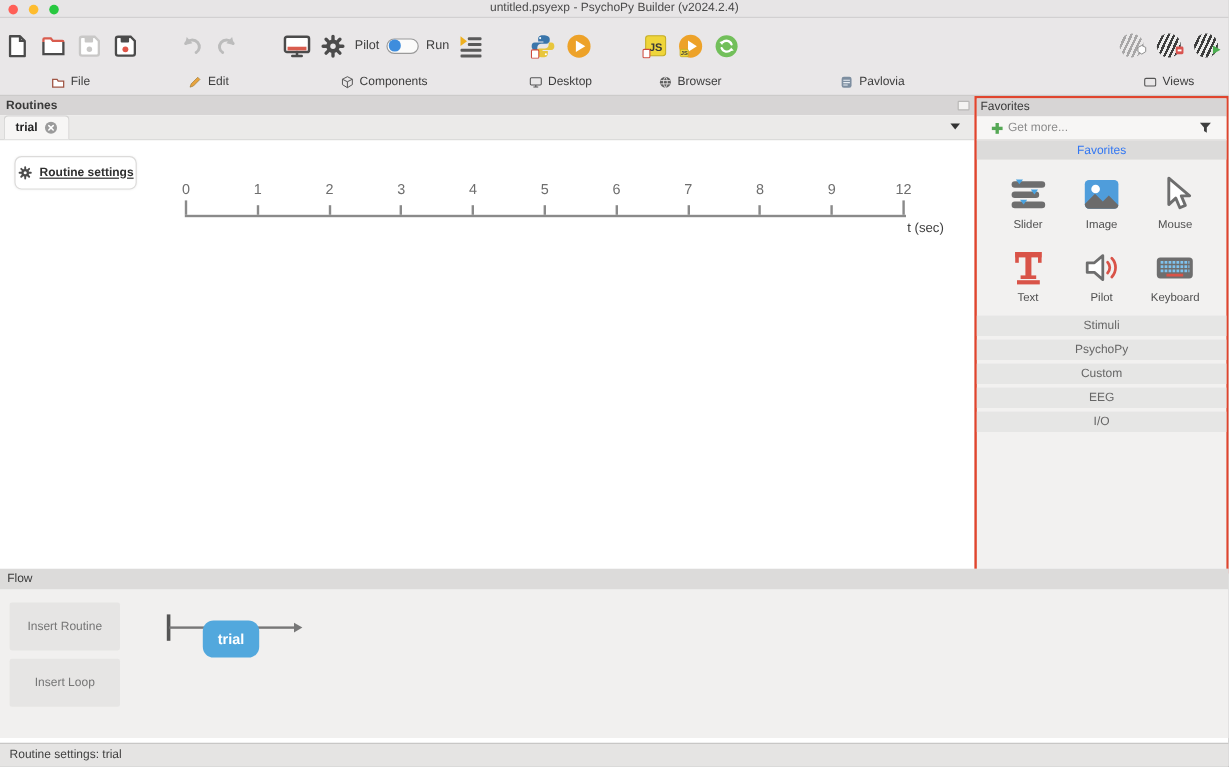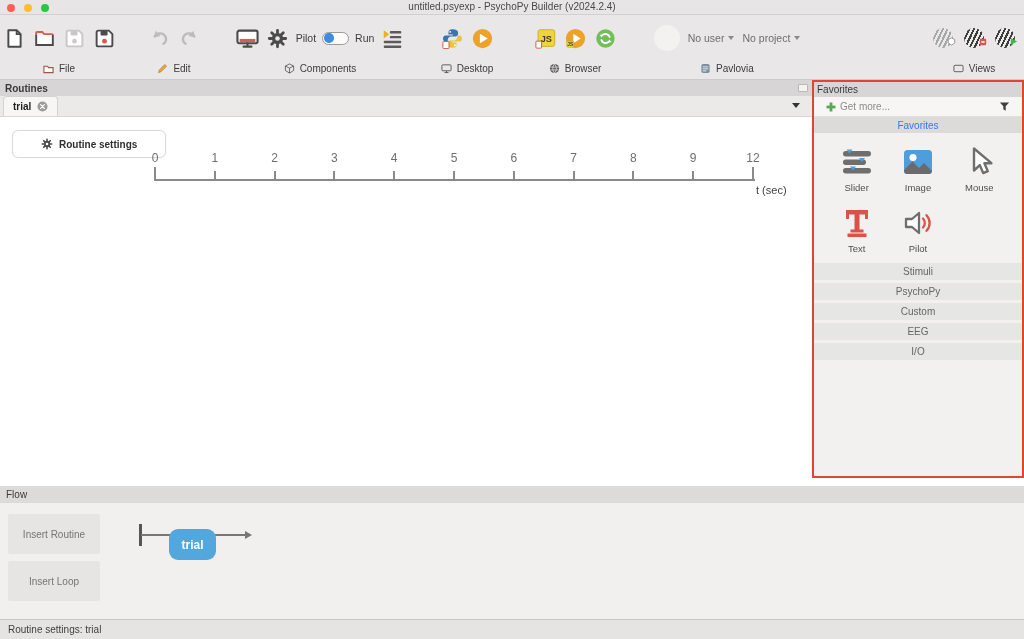--- a/index.html
+++ b/index.html
@@ -57,23 +57,23 @@
     background:#f4f3f2; border:1px solid #b9b8b7; border-radius:1px; }
   .tabbar { height:21px; background:#ebeae9; border-bottom:1px solid #d8d7d6; position:relative;
     display:flex; align-items:flex-end; padding-left:3px; }
   .tab { height:20px; background:#f7f6f5; border:1px solid #d4d3d2; border-bottom:none;
     border-radius:4px 4px 0 0; display:flex; align-items:center; gap:6px; padding:0 9px;
     font-size:10px; font-weight:bold; color:#222; }
   .tab-close { width:11px; height:11px; display:flex; }
   .tab-caret { position:absolute; right:12px; top:7px; border-left:4px solid transparent;
     border-right:4px solid transparent; border-top:5px solid #333; }
   .canvas { position:relative; height:361px; background:#fff; }
-  .rsettings { position:absolute; left:12px; top:13px; height:28px; padding:0 28px;
+  .rsettings { position:absolute; left:12px; top:13px; height:28px; padding:0 2px;
     background:#fff; border:1px solid #dcdbda; border-radius:6px; box-shadow:0 0 2px rgba(0,0,0,.06);
-    display:flex; align-items:center; gap:6px; font-size:10px; font-weight:bold; color:#2f2f2f; }
+    display:flex; align-items:center; gap:6px; font-size:10px; font-weight:bold; color:#2f2f2f;text-decoration:underline; }
   .timeline { position:absolute; left:155px; top:34px; width:598px; height:62px; }
   .tl-num { position:absolute; top:0; transform:translateX(-50%); font-size:12px; color:#6e6e6e; }
   .tl-tick { position:absolute; top:20px; width:2px; height:8px; background:#8a8a8a; }
   .tl-tick.end { top:16px; height:12px; }
   .tl-line { position:absolute; left:-1px; right:-2px; top:28px; height:2px; background:#8a8a8a; }
   .tl-unit { position:absolute; left:601px; top:33px; font-size:11px; color:#3f3f3f; white-space:nowrap; }
   
   .components-panel { position:absolute; left:812px; top:80px; width:212px; height:398px;
     border:2px solid #e0452e; background:#f2f1f0; display:flex; flex-direction:column; }
   .comp-head { height:15px; background:#d7d5d5; font-size:10px; color:#3a3a3a;
@@ -85,21 +85,21 @@
   .fav-bar { height:16px; background:#dcdbda; display:flex; align-items:center;
     justify-content:center; font-size:10px; color:#3377f2; flex:none; }
   .comp-grid { display:grid; grid-template-columns:repeat(3,1fr); padding:5px 12px 0; }
   .comp-item { display:flex; flex-direction:column; align-items:center; gap:3px; padding:7px 0 6px; }
   .comp-item svg { width:34px; height:34px; }
   .comp-label { font-size:9.5px; color:#4f4f4f; }
   .comp-section { height:17px; margin-top:3px; background:#e6e6e5; display:flex;
     align-items:center; justify-content:center; font-size:10px; color:#666; width:100%; border:none; }
   .comp-section:first-of-type { margin-top:9px; }
   
-  .flow-panel { position:absolute; left:0; top:486px; width:1024px; height:141px; background:#f1f0ef; }
+  .flow-panel { position:absolute; left:0; top:474px; width:1024px; height:141px; background:#f1f0ef; }
   .flow-head { height:17px; background:#dcdbda; font-size:10px; color:#3a3a3a;
     display:flex; align-items:center; padding:0 6px; }
   .flow-btn { position:absolute; left:8px; width:92px; height:40px; background:#e6e5e4;
     color:#757575; font-size:10px; border-radius:2px; }
   .flow-btn.b1 { top:28px; } .flow-btn.b2 { top:75px; }
   .flow-tick { position:absolute; left:139px; top:38px; width:3px; height:22px; background:#555; }
   .flow-line { position:absolute; left:141px; top:48px; width:105px; height:2px; background:#777; }
   .flow-arrow { position:absolute; left:245px; top:45px; width:0; height:0;
     border-left:7px solid #777; border-top:4px solid transparent; border-bottom:4px solid transparent; }
   .flow-node { position:absolute; left:169px; top:43px; width:47px; height:31px;
@@ -300,31 +300,20 @@
               <g stroke="#e9e7e8" stroke-width=".8" fill="none">
                 <path d="M1.5 4.5h9M1.5 7.5h9M6 1a8 8 0 0 1 0 10M6 1a8 8 0 0 0 0 10"></path>
               </g>
             </svg>
         </span>
         <span>Browser</span>
       </div>
     </div>
 
     <div class="tgroup g-pav">
-      <div class="ticons" style="gap:8px;">
-        <span class="avatar"></span>
-        <span class="drop">
-          <span>No user</span>
-          <span class="caret"></span>
-        </span>
-        <span class="drop">
-          <span>No project</span>
-          <span class="caret"></span>
-        </span>
-      </div>
       <div class="tlabel">
         <span class="lic">
           <svg viewBox="0 0 12 12">
               <rect x="1.5" y="1" width="9" height="10" rx="2" fill="#7d8ea0"></rect>
               <g stroke="#e9eef4" stroke-width="1" fill="none">
                 <path d="M3 4.2h6M3 6.4h6M3 8.6h4"></path>
               </g>
             </svg>
         </span>
         <span>Pavlovia</span>
@@ -502,20 +491,34 @@
       </button>
       <button class="comp-item">
         <span style="display:flex">
           <svg viewBox="0 0 34 34">
               <path d="M5 13v8h6l7 6V7l-7 6z" fill="#fff" stroke="#6e6e6e" stroke-width="2.3" stroke-linejoin="round"></path>
               <path d="M22 12.5a6.5 6.5 0 0 1 0 9M25.5 9.2a11.3 11.3 0 0 1 0 15.6" fill="none" stroke="#d95348" stroke-width="2.3" stroke-linecap="round"></path>
             </svg>
         </span>
         <span class="comp-label">Pilot</span>
       </button>
+      <button class="comp-item">
+        <span style="display:flex">
+          <svg viewBox="0 0 34 34">
+              <rect x="2" y="8.5" width="30" height="17.5" rx="3" fill="#6e6e6e"></rect>
+              <g stroke="#7fc3ef" stroke-width="2.3" stroke-dasharray="2.3 1">
+                <path d="M5.2 12.6h24"></path>
+                <path d="M5.2 16.2h24"></path>
+                <path d="M5.2 19.8h24"></path>
+              </g>
+              <path d="M10 23.3h14" stroke="#d95348" stroke-width="2.4"></path>
+            </svg>
+        </span>
+        <span class="comp-label">Keyboard</span>
+      </button>
     </div>
 
     <button class="comp-section">
         <span>Stimuli</span>
       </button>
     <button class="comp-section">
         <span>PsychoPy</span>
       </button>
     <button class="comp-section">
         <span>Custom</span>

